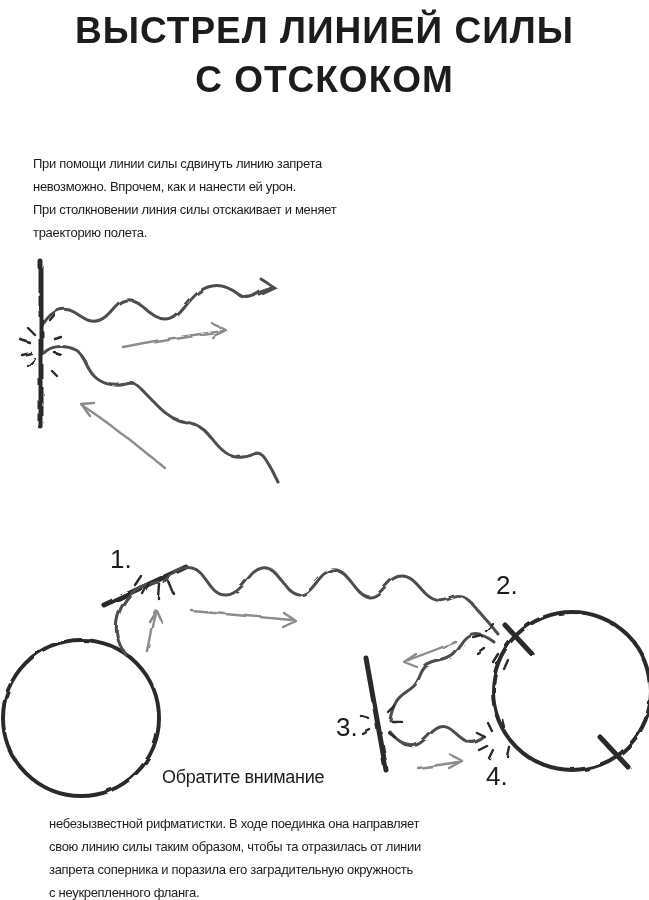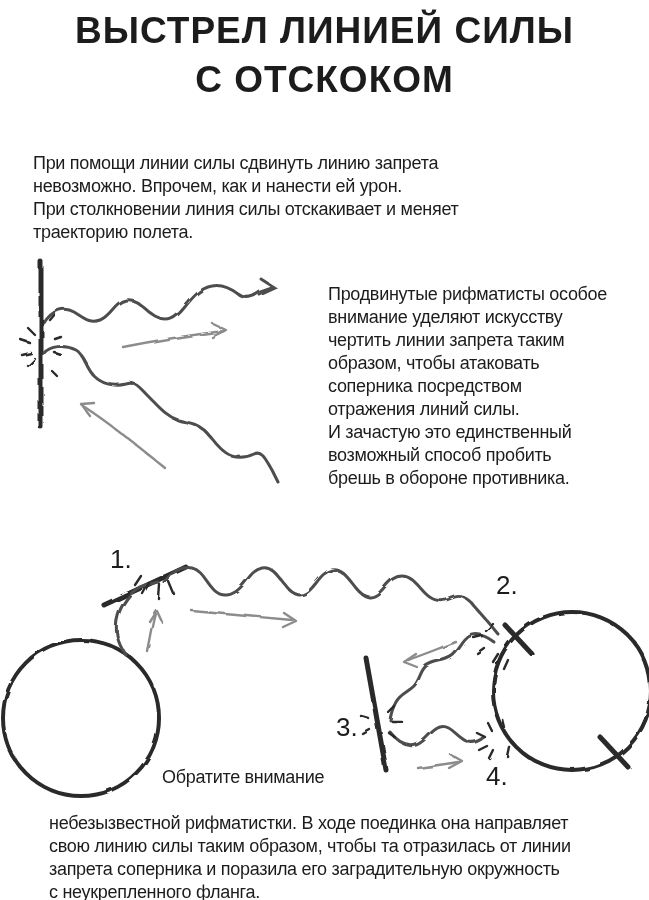--- a/index.html
+++ b/index.html
@@ -16,21 +16,21 @@
     position:absolute;top:0;left:0;right:0;
     margin:6px 0 0 0;
     text-align:center;
     font-size:37px;line-height:49px;
     font-weight:700;letter-spacing:1px;
     white-space:pre-line;
     color:var(--ink,#1c1c1c);
   }
   .body-text{
     position:absolute;margin:0;
-    font-size:18px;line-height:23px;letter-spacing:-0.3px;
+    font-size:13px;line-height:23px;letter-spacing:-0.3px;
     white-space:pre-line;
     color:var(--ink,#1c1c1c);
   }
   #intro-paragraph{left:33px;top:152px;}
   #side-paragraph{left:328px;top:283px;}
   .caption-line{position:absolute;margin:0;font-size:18px;line-height:23px;letter-spacing:-0.3px;color:var(--ink,#1c1c1c);}
   #caption-line1{left:162px;top:766px;}
   #caption-line2{left:136px;top:789px;}
   #caption-rest{left:49px;top:812px;}
   .diagram{position:absolute;}
@@ -49,29 +49,20 @@
 <div class="page">
 
   <h1 class="page-title">ВЫСТРЕЛ ЛИНИЕЙ СИЛЫ
 С ОТСКОКОМ</h1>
 
   <p class="body-text" id="intro-paragraph">При помощи линии силы сдвинуть линию запрета
 невозможно. Впрочем, как и нанести ей урон.
 При столкновении линия силы отскакивает и меняет
 траекторию полета.</p>
 
-  <p class="body-text" id="side-paragraph">Продвинутые рифматисты особое
-внимание уделяют искусству
-чертить линии запрета таким
-образом, чтобы атаковать
-соперника посредством
-отражения линий силы.
-И зачастую это единственный
-возможный способ пробить
-брешь в обороне противника.</p>
 
   <svg class="diagram" id="bounce-diagram" width="320" height="255" viewBox="0 0 320 255">
     <defs>
       <filter id="rough1" x="-8%" y="-8%" width="116%" height="116%">
         <feTurbulence type="fractalNoise" baseFrequency="0.05" numOctaves="2" seed="7" result="n"></feTurbulence>
         <feDisplacementMap in="SourceGraphic" in2="n" scale="3.5"></feDisplacementMap>
       </filter>
     </defs>
     <g filter="url(#rough1)">
       <line class="forb" x1="33" y1="12" x2="33" y2="177"></line>

